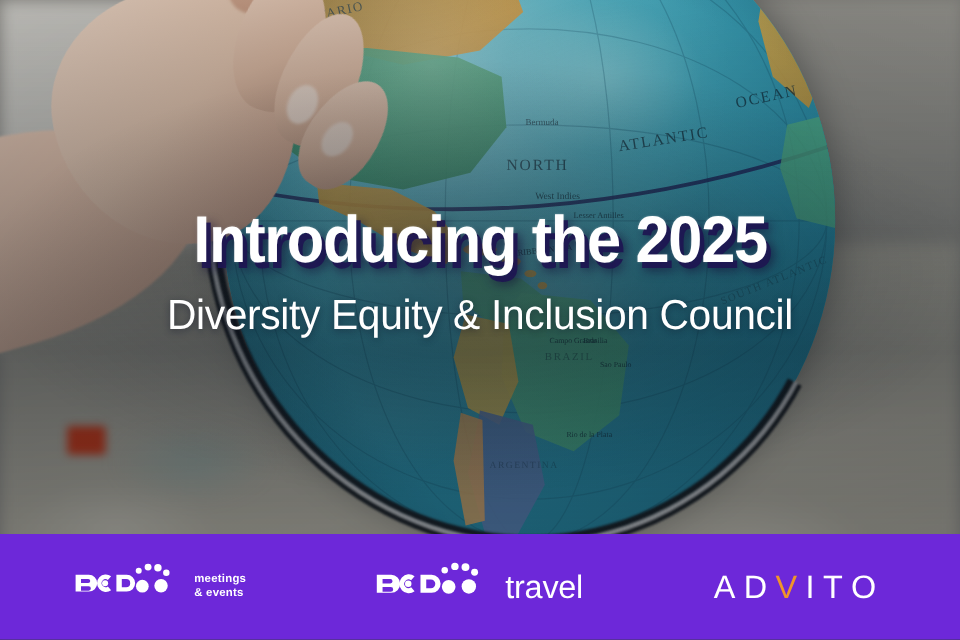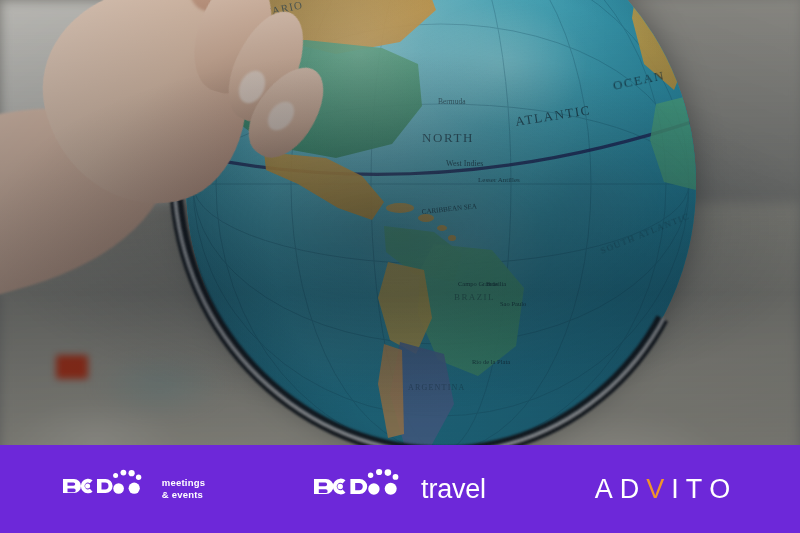--- a/index.html
+++ b/index.html
@@ -342,20 +342,24 @@
       <div class="finger f2"></div>
       <div class="finger f3"></div>
       <div class="nail n1"></div>
       <div class="nail n2"></div>
     </div>
   </div>
 
   <div class="overlay"></div>
   <div class="overlay2"></div>
 
+  <div class="text-block">
+    <div class="headline">Introducing the 2025</div>
+    <div class="subhead">Diversity Equity &amp; Inclusion Council</div>
+  </div>
 
   <div class="logobar">
 
     <div class="logo-slot slot-me">
       <div class="bcd-lockup">
         <div class="bcd-mark">
           <svg width="92" height="40" viewBox="0 0 92 40">
             <g fill="#ffffff">
 
               <path d="M2 12 h11 a7 7 0 0 1 0 14 h-11 z M6.5 15.4 v3.4 h6 a1.7 1.7 0 0 0 0-3.4 z M6.5 21.6 v3.6 h6.4 a1.8 1.8 0 0 0 0-3.6 z"></path>

